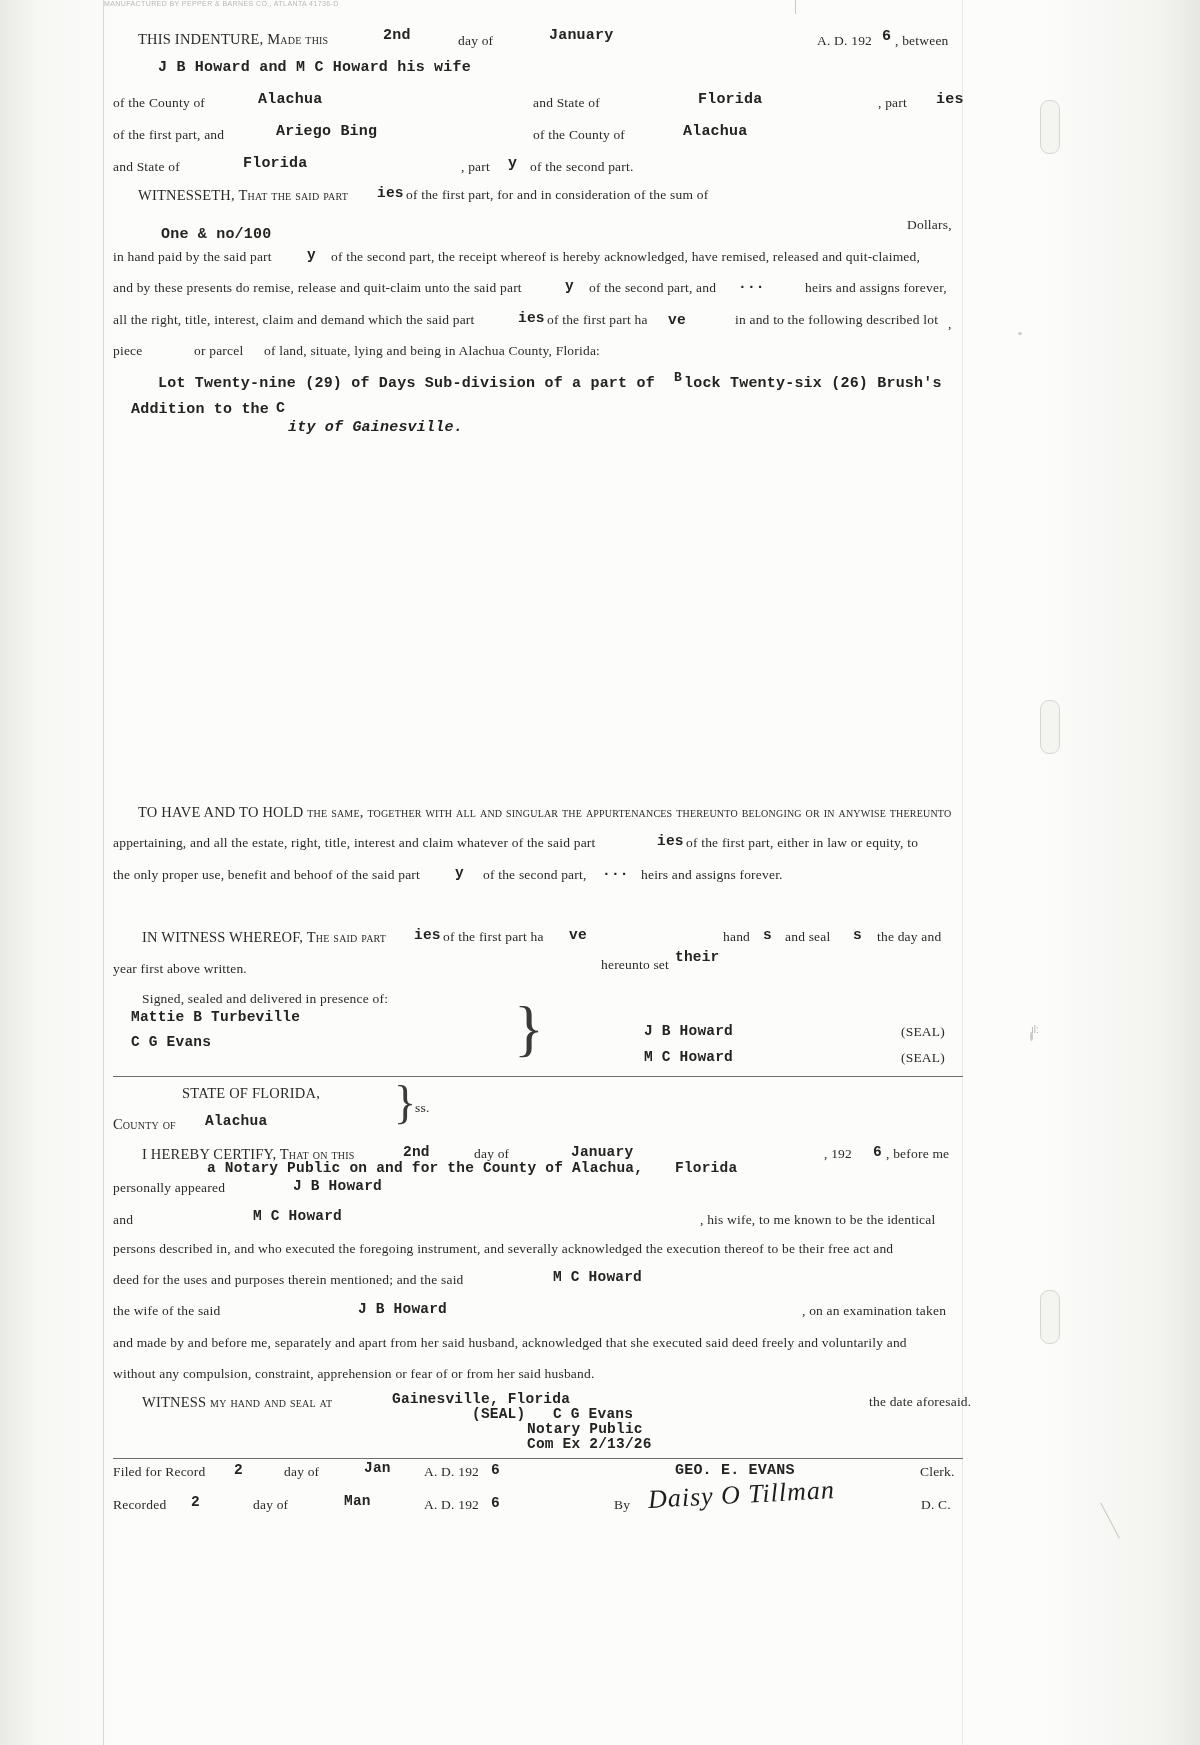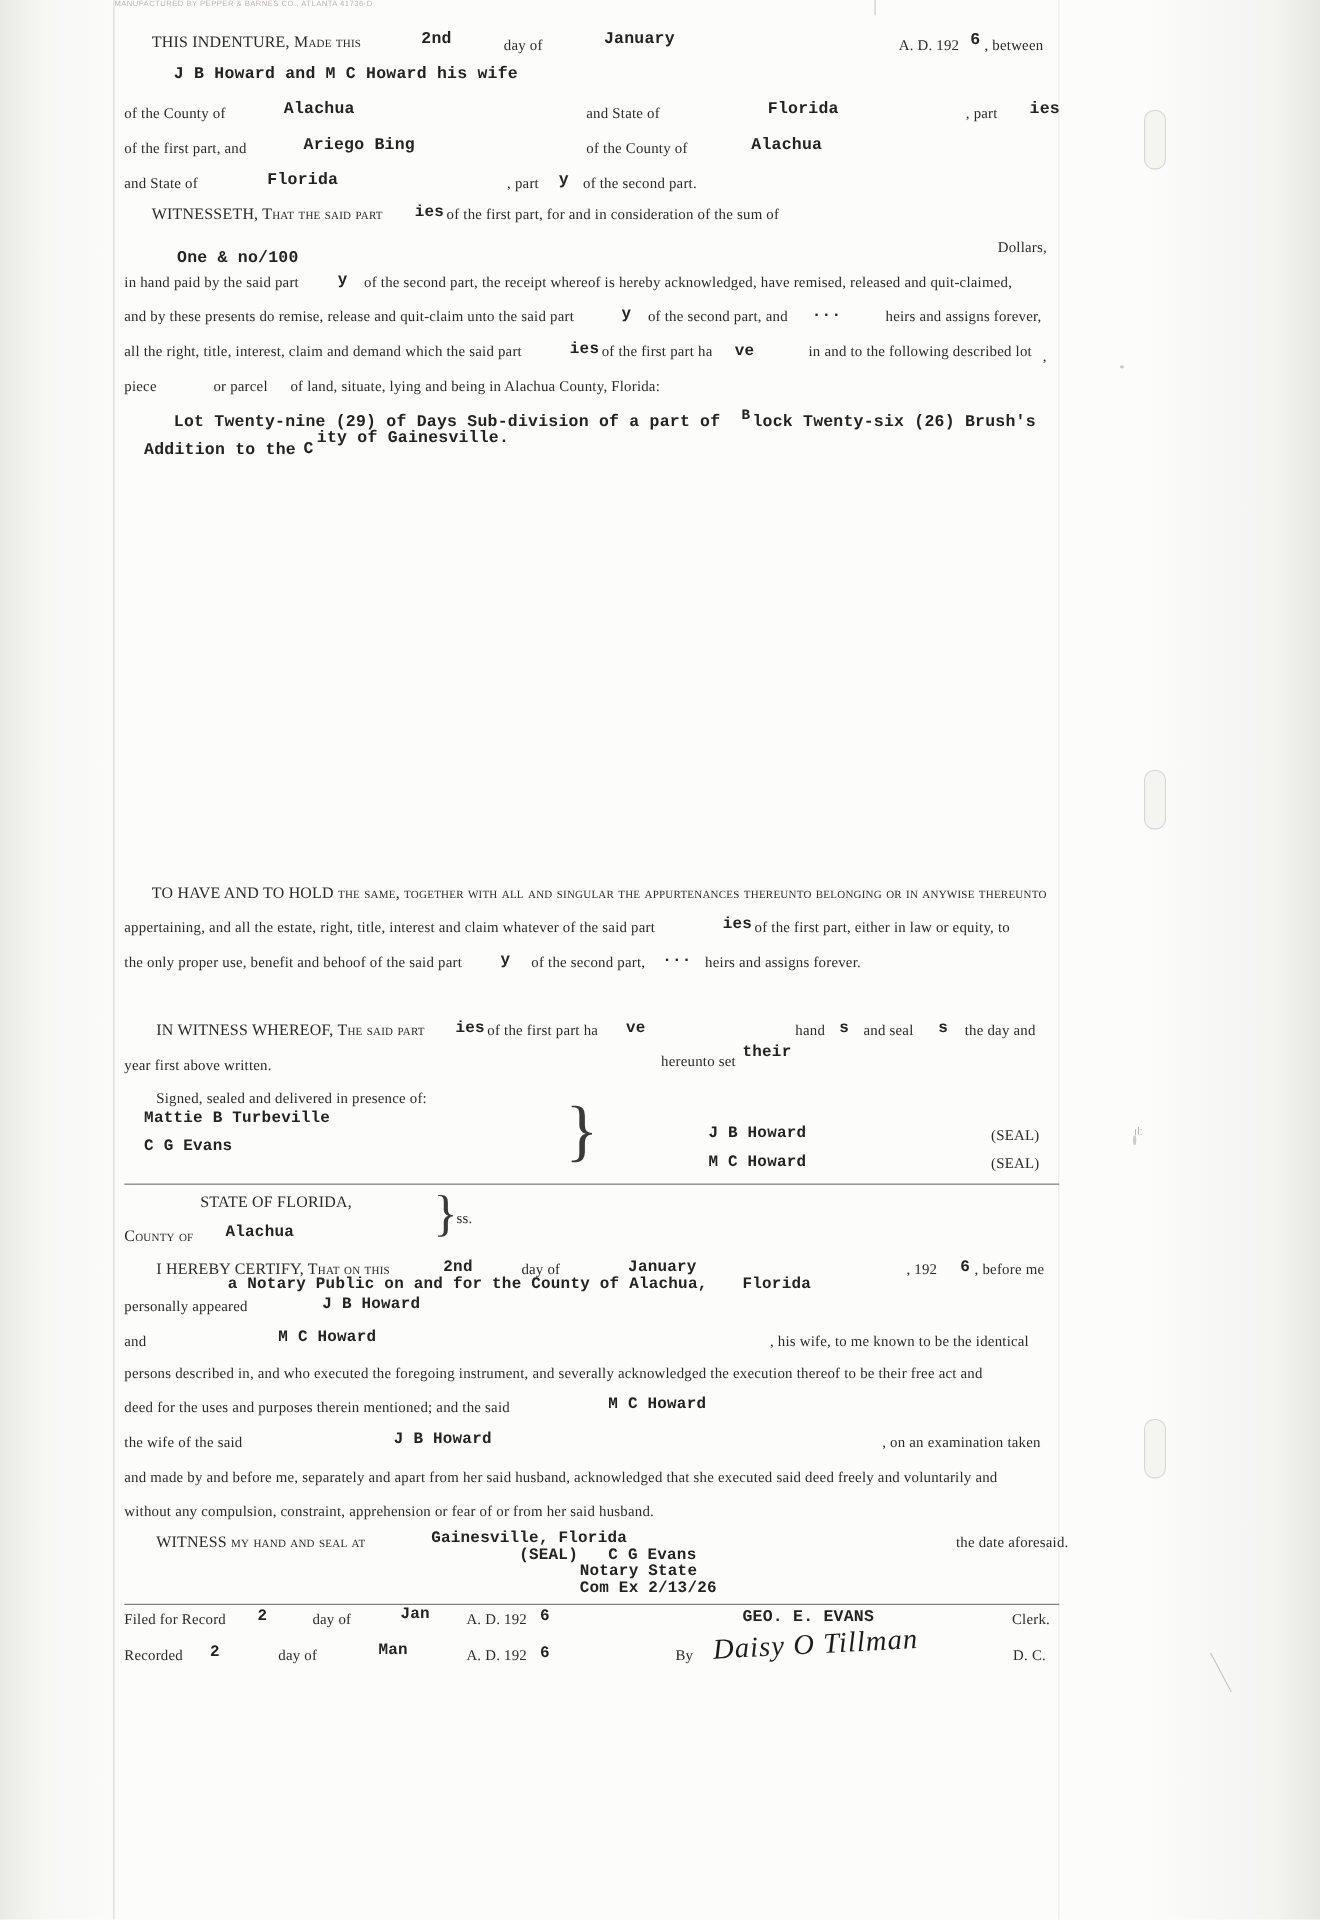--- a/index.html
+++ b/index.html
@@ -214,21 +214,21 @@
 
     <div class="pr" style="left:113px; top:343px;">piece</div>
     <div class="pr" style="left:194px; top:343px;">or parcel</div>
     <div class="pr" style="left:264px; top:343px;">of land, situate, lying and being in Alachua County, Florida:</div>
 
     <div class="tw lg" style="left:158px; top:375px;">Lot Twenty-nine (29) of Days Sub-division of a part of</div>
     <div class="tw sm" style="left:674px; top:370px;">B</div>
     <div class="tw lg" style="left:684px; top:375px;">lock Twenty-six (26) Brush's</div>
     <div class="tw lg" style="left:131px; top:401px;">Addition to the </div>
     <div class="tw lg" style="left:276px; top:400px;">C</div>
-    <div class="tw lg" style="left:288px; top:390px;">ity of Gainesville.</div>
+    <div class="tw lg" style="left:288px; top:419px;font-style:italic;">ity of Gainesville.</div>
 
     <div class="pr sc" style="left:138px; top:804px;">TO HAVE AND TO HOLD the same, together with all and singular the appurtenances thereunto belonging or in anywise thereunto</div>
     <div class="pr" style="left:113px; top:835px;">appertaining, and all the estate, right, title, interest and claim whatever of the said part</div>
     <div class="tw" style="left:657px; top:833px;">ies</div>
     <div class="pr" style="left:686px; top:835px;">of the first part, either in law or equity, to</div>
     <div class="pr" style="left:113px; top:867px;">the only proper use, benefit and behoof of the said part</div>
     <div class="tw" style="left:455px; top:865px;">y</div>
     <div class="pr" style="left:483px; top:867px;">of the second part,</div>
     <div class="tw" style="left:602px; top:863px;">...</div>
     <div class="pr" style="left:641px; top:867px;">heirs and assigns forever.</div>
@@ -293,21 +293,21 @@
 
     <div class="pr" style="left:113px; top:1335px;">and made by and before me, separately and apart from her said husband, acknowledged that she executed said deed freely and voluntarily and</div>
     <div class="pr" style="left:113px; top:1366px;">without any compulsion, constraint, apprehension or fear of or from her said husband.</div>
 
     <div class="pr sc" style="left:142px; top:1394px;">WITNESS my hand and seal at</div>
     <div class="tw" style="left:392px; top:1391px;">Gainesville, Florida</div>
     <div class="pr" style="left:823px; top:1394px;margin-left:46px;">the date aforesaid.</div>
 
     <div class="tw" style="left:472px; top:1406px;">(SEAL)</div>
     <div class="tw" style="left:553px; top:1406px;">C G Evans</div>
-    <div class="tw" style="left:527px; top:1421px;">Notary State</div>
+    <div class="tw" style="left:527px; top:1421px;">Notary Public</div>
     <div class="tw" style="left:527px; top:1436px;">Com Ex 2/13/26</div>
 
     <div class="hr" style="left:113px; top:1458px; width:850px;"></div>
 
     <div class="pr" style="left:113px; top:1464px;">Filed for Record</div>
     <div class="tw" style="left:234px; top:1462px;">2</div>
     <div class="pr" style="left:284px; top:1464px;">day of</div>
     <div class="tw" style="left:364px; top:1460px;">Jan</div>
     <div class="pr" style="left:424px; top:1464px;">A. D. 192</div>
     <div class="tw" style="left:491px; top:1462px;">6</div>

